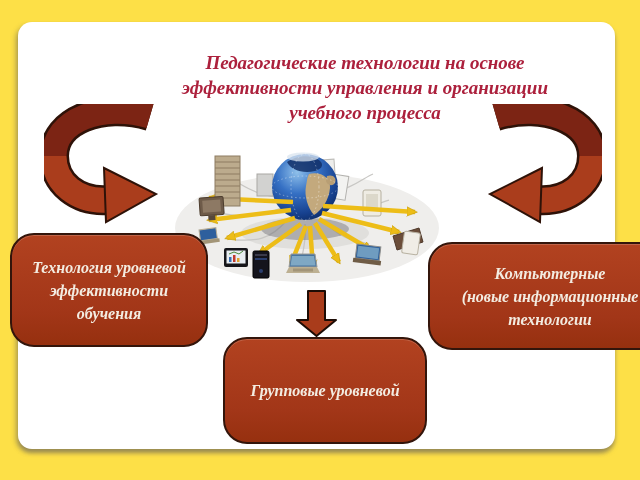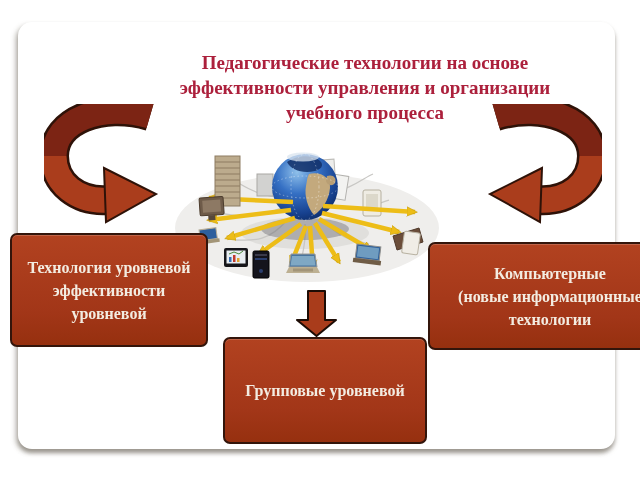--- a/index.html
+++ b/index.html
@@ -1,25 +1,25 @@
 <!DOCTYPE html>
 <html><head>
 <meta charset="utf-8">
 <style>
   html,body{margin:0;padding:0;background:#e2ddd1;}
-  .stage{position:relative;width:640px;height:480px;background:#ffffff;overflow:hidden;
-         font-family:"Liberation Serif",serif;}
+  .stage{position:relative;width:640px;height:480px;background:#fde047;overflow:hidden;
+         font-family:"Liberation Serif",serif;font-style:italic;}
   .card{position:absolute;left:18px;top:22px;width:597px;height:427px;background:#ffffff;
         border-radius:14px;box-shadow:0 4px 4px rgba(105,99,87,.55), -3px 3px 5px rgba(105,99,87,.3);}
   .title{position:absolute;left:65px;top:50px;width:600px;text-align:center;
          font-weight:bold;font-size:19px;line-height:25px;color:#ac203c;z-index:3;}
   .arrow-svg{position:absolute;z-index:2;}
   .net{position:absolute;left:175px;top:136px;width:265px;height:168px;z-index:1;}
   .box{position:absolute;z-index:4;background:linear-gradient(180deg,#b24220 0%,#a23618 70%,#96300f 100%);
-       border:2px solid #33150b;border-radius:7px;color:#f3ece1;font-weight:bold;
+       border:2px solid #33150b;border-radius:24px;color:#f3ece1;font-weight:bold;
        text-align:center;display:flex;flex-direction:column;justify-content:center;
        font-size:16px;line-height:23px;box-shadow:inset 0 1px 0 rgba(255,255,255,.18);}
   .box-left{left:10px;top:233px;width:194px;height:110px;}
   .box-right{left:428px;top:242px;width:240px;height:104px;}
   .box-bottom{left:223px;top:337px;width:200px;height:103px;}
 </style>
 </head>
 <body>
 
 <div class="stage">
@@ -147,21 +147,21 @@
     </g>
   </svg>
 
   <svg class="arrow-svg" style="left:296px;top:290px" width="42" height="48" viewBox="0 0 42 48">
     <path d="M12,1 h17 v29 h11 l-19.5,16 l-19.5,-16 h11 z" fill="#a93c1b" stroke="#1d0c05" stroke-width="2" stroke-linejoin="round"></path>
   </svg>
 
   <div class="box box-left">
     <div>Технология уровневой</div>
     <div>эффективности</div>
-    <div>уровневой</div>
+    <div>обучения</div>
   </div>
 
   <div class="box box-right">
     <div>Компьютерные</div>
     <div>(новые информационные</div>
     <div>технологии</div>
   </div>
 
   <div class="box box-bottom">
     <div>Групповые уровневой</div>

